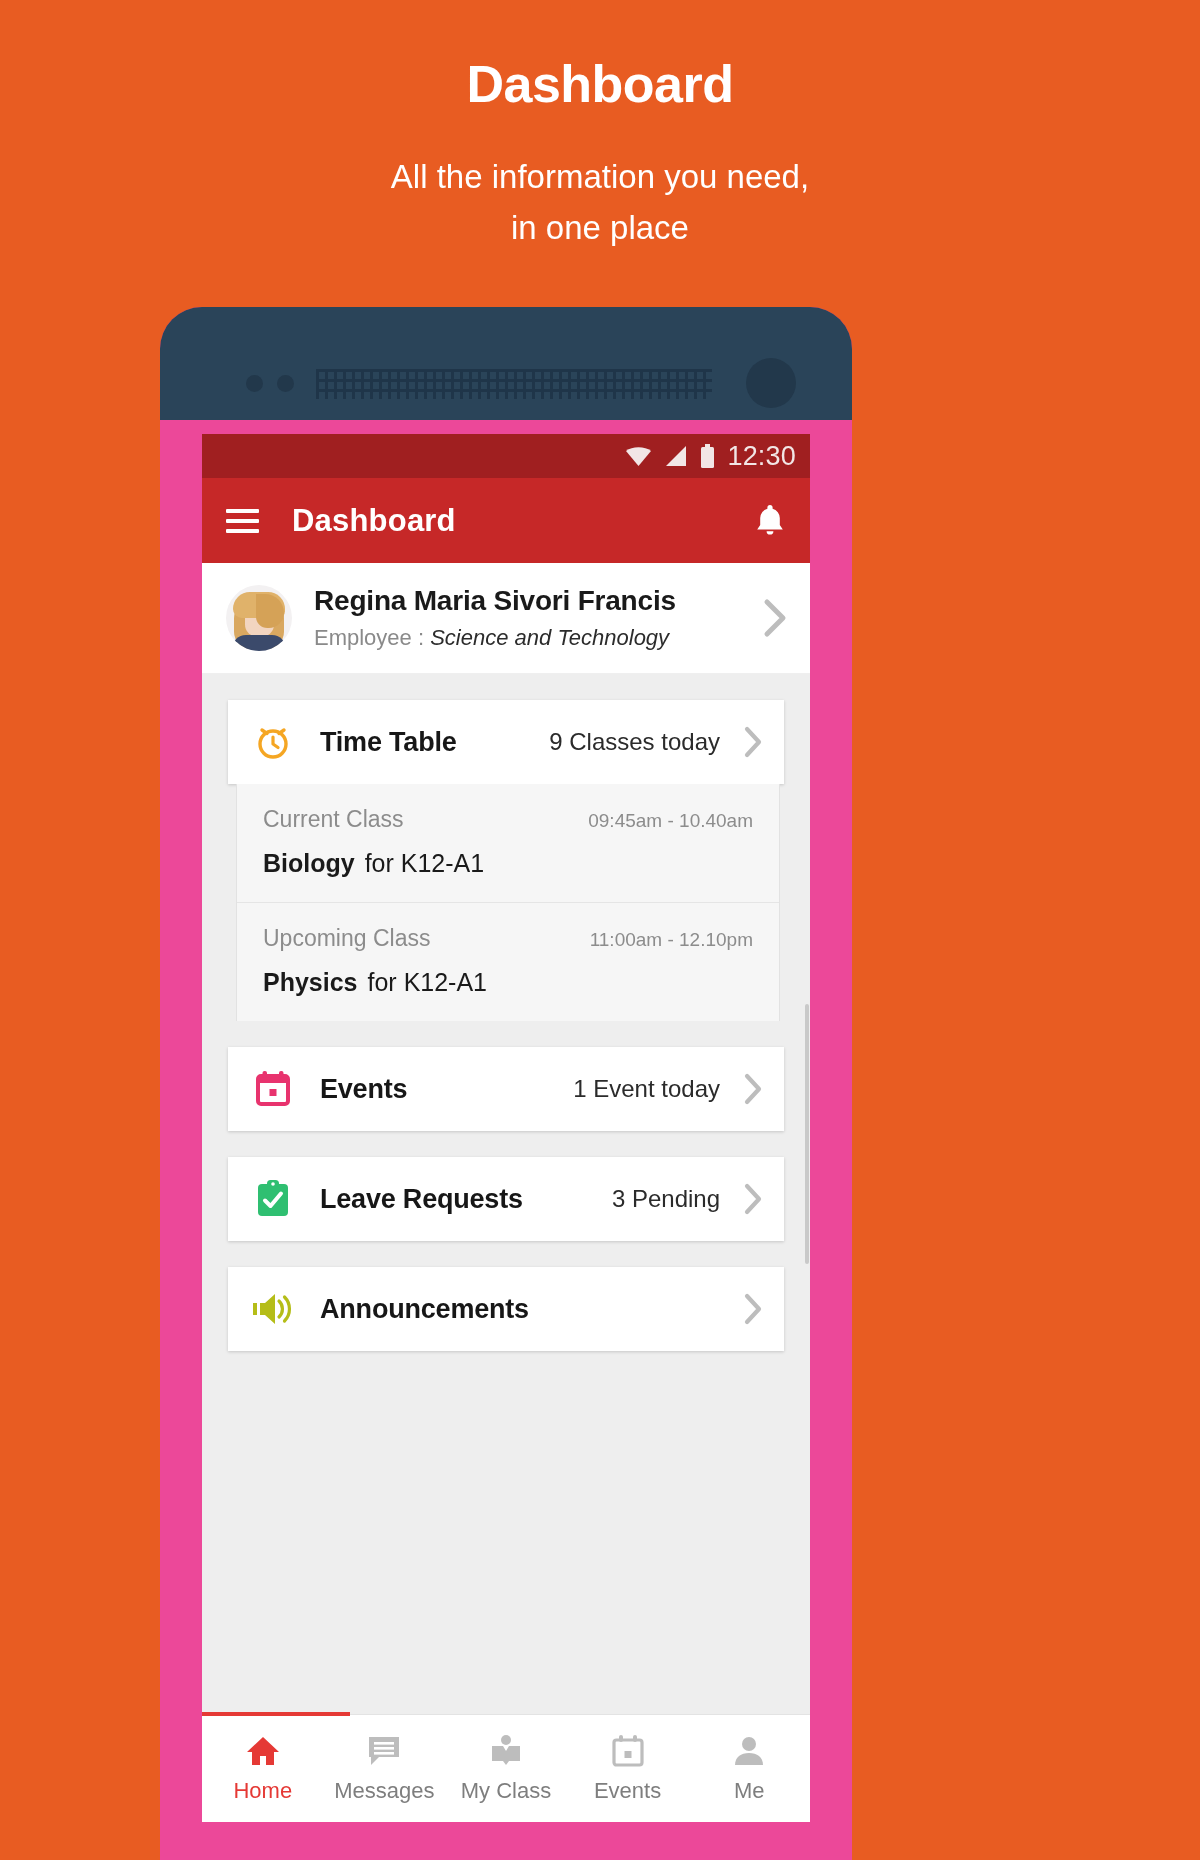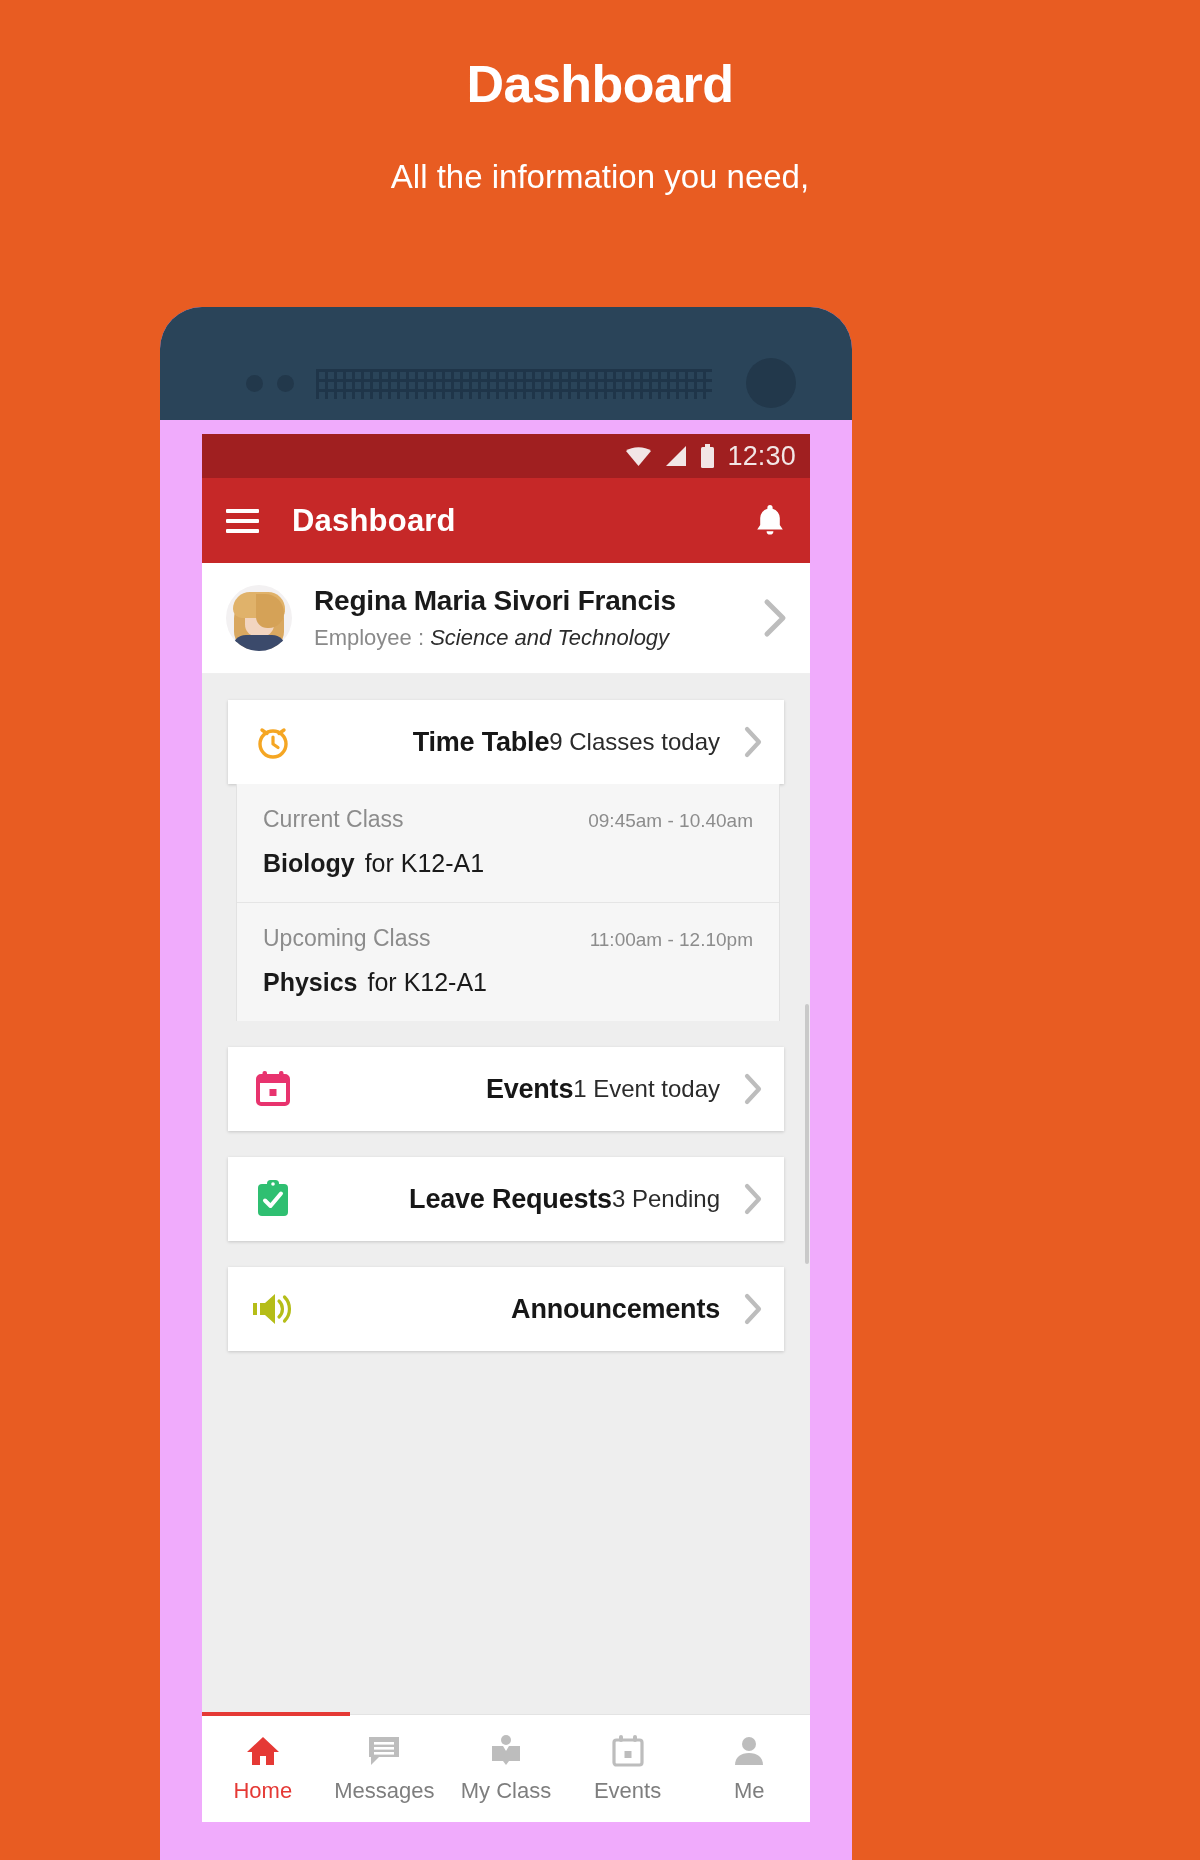--- a/index.html
+++ b/index.html
@@ -37,21 +37,21 @@
     margin-top: 38px;
   }
 
   
   .phone {
     position: absolute;
     left: 160px;
     top: 307px;
     width: 692px;
     height: 1553px;
-    background: #f0abfc;
+    background: #ec4899;
     border-radius: 42px 42px 0 0;
   }
   .phone-top {
     position: absolute;
     top: 0; left: 0; right: 0;
     height: 113px;
     background: #2A4459;
     border-radius: 42px 42px 0 0;
   }
   .cam-dots {
@@ -190,21 +190,20 @@
     flex: 1;
     background: #EEEEEE;
     overflow: hidden;
     position: relative;
   }
 
   .card {
     background: #ffffff;
     margin: 0 26px;
     box-shadow: 0 1px 3px rgba(0,0,0,.17);
-    text-align: right;
   }
   .card-row {
     display: flex;
     align-items: center;
     height: 84px;
     padding: 0 20px 0 24px;
   }
   .card-icon {
     width: 42px; height: 42px;
     flex: 0 0 auto;
@@ -276,20 +275,21 @@
 </style>
 </head>
 <body>
 
 <div class="page">
 
   <div class="promo">
     <div class="promo-title">Dashboard</div>
     <div class="promo-sub">
       <div>All the information you need,</div>
+      <div>in one place</div>
     </div>
   </div>
 
   <div class="phone">
     <div class="phone-top">
       <div class="cam-dots">
           <i></i>
           <i></i>
         </div>
       <div class="speaker-grill"></div>

